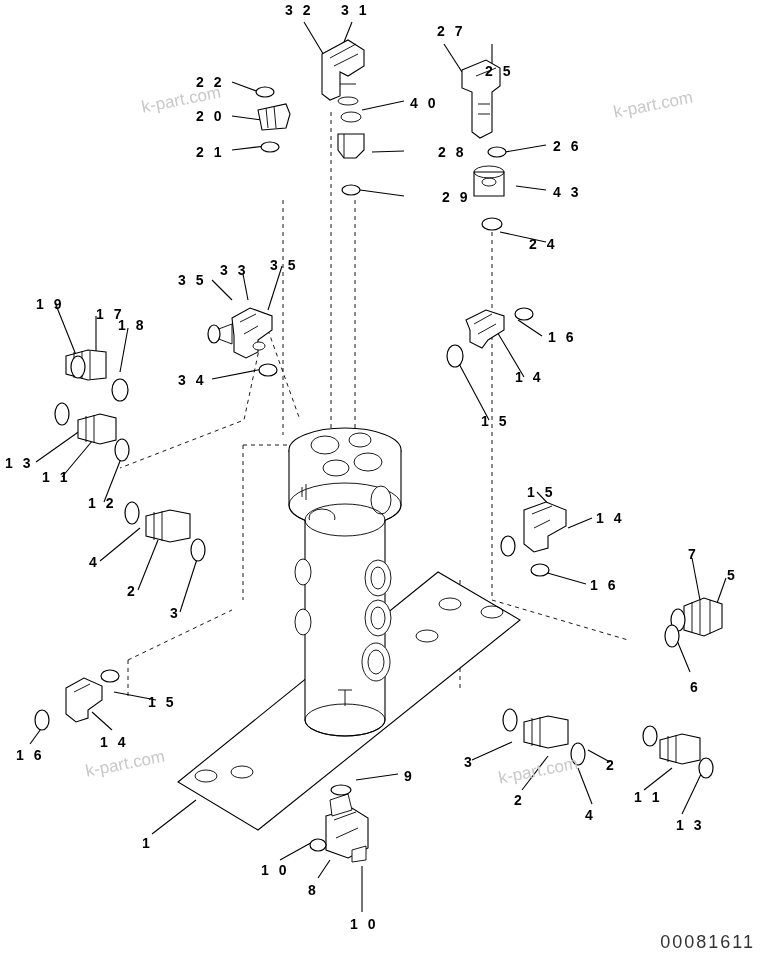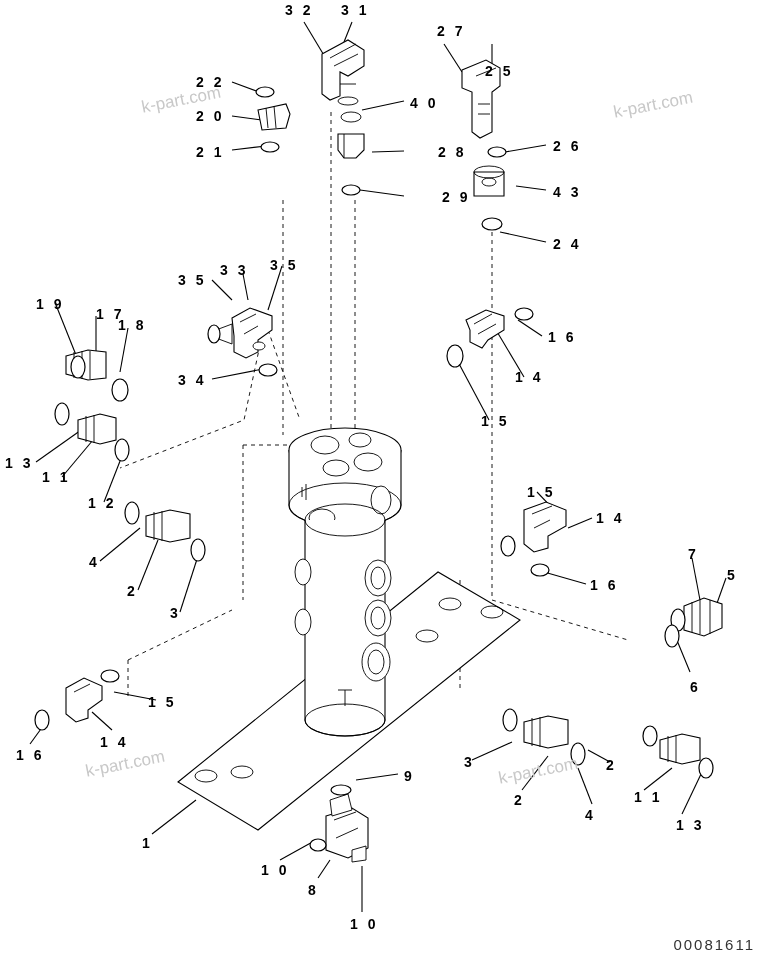--- a/index.html
+++ b/index.html
@@ -4,21 +4,21 @@
 <style>
   html,body{margin:0;padding:0;background:#ffffff;}
   body{width:769px;height:965px;position:relative;overflow:hidden;
        font-family:"Liberation Sans",sans-serif;color:#000;}
   #stage{position:absolute;left:0;top:0;width:769px;height:965px;}
   svg.layer{position:absolute;left:0;top:0;width:769px;height:965px;}
   .callout{position:absolute;font-size:14px;letter-spacing:3px;color:#000;
            white-space:nowrap;line-height:1;font-weight:bold;}
   .wm{position:absolute;font-size:17px;color:#c8c8c8;white-space:nowrap;
       transform:rotate(-11deg);transform-origin:left top;font-family:"Liberation Sans",sans-serif;}
-  .docid{position:absolute;right:14px;bottom:12px;font-size:15px;letter-spacing:2px;color:#333;}
+  .docid{position:absolute;right:14px;bottom:12px;font-size:18px;letter-spacing:2px;color:#333;}
 </style>
 </head>
 <body>
 
 <div id="stage">
 
   <svg class="layer" viewBox="0 0 769 965" xmlns="http://www.w3.org/2000/svg">
     <defs>
       <style>
         .ln{fill:none;stroke:#000;stroke-width:1.1;}
@@ -240,21 +240,21 @@
   <div class="callout" style="left:437px;top:24px;">2 7</div>
   <div class="callout" style="left:485px;top:24px;margin-top:40px;">2 5</div>
   <div class="callout" style="left:196px;top:75px;">2 2</div>
   <div class="callout" style="left:410px;top:96px;">4 0</div>
   <div class="callout" style="left:196px;top:109px;">2 0</div>
   <div class="callout" style="left:196px;top:145px;">2 1</div>
   <div class="callout" style="left:410px;top:145px;margin-left:28px;">2 8</div>
   <div class="callout" style="left:553px;top:139px;">2 6</div>
   <div class="callout" style="left:553px;top:185px;">4 3</div>
   <div class="callout" style="left:410px;top:190px;margin-left:32px;">2 9</div>
-  <div class="callout" style="left:553px;top:237px;">2 4</div>
+  <div class="callout" style="left:529px;top:237px;">2 4</div>
   <div class="callout" style="left:178px;top:273px;">3 5</div>
   <div class="callout" style="left:220px;top:263px;">3 3</div>
   <div class="callout" style="left:270px;top:258px;">3 5</div>
   <div class="callout" style="left:36px;top:297px;">1 9</div>
   <div class="callout" style="left:96px;top:307px;">1 7</div>
   <div class="callout" style="left:118px;top:318px;">1 8</div>
   <div class="callout" style="left:548px;top:330px;">1 6</div>
   <div class="callout" style="left:515px;top:370px;">1 4</div>
   <div class="callout" style="left:178px;top:373px;">3 4</div>
   <div class="callout" style="left:481px;top:414px;">1 5</div>

